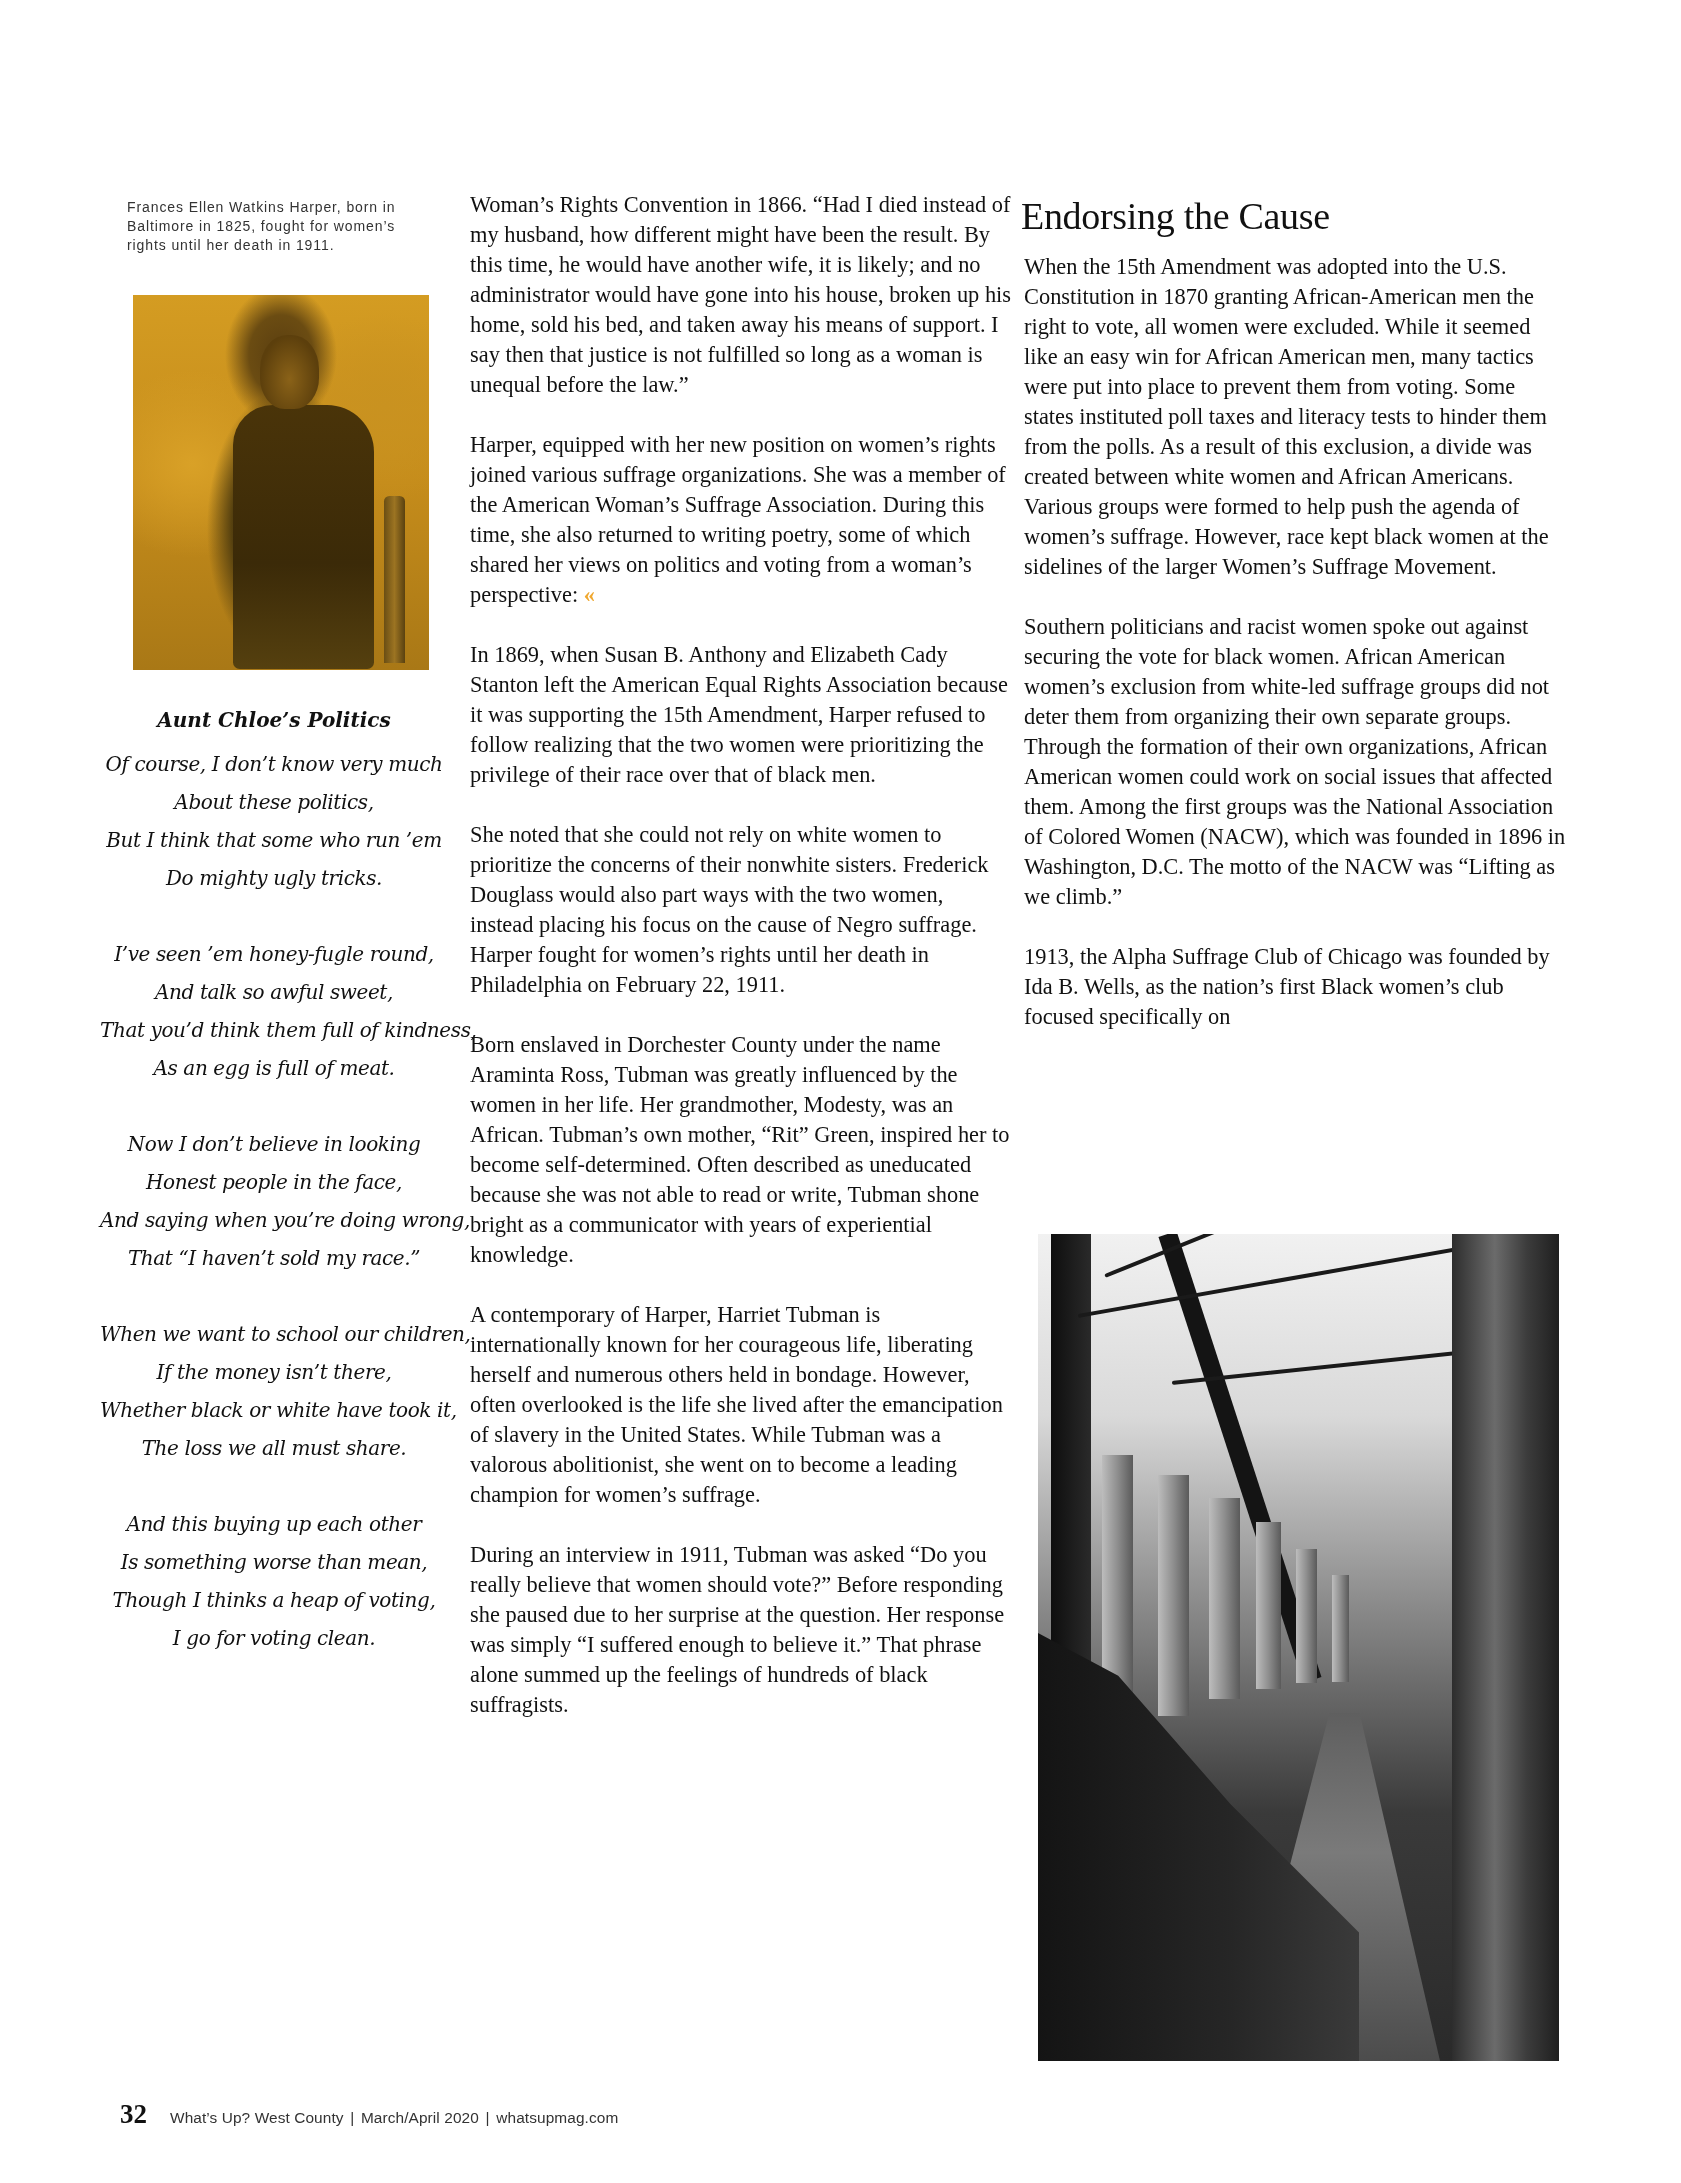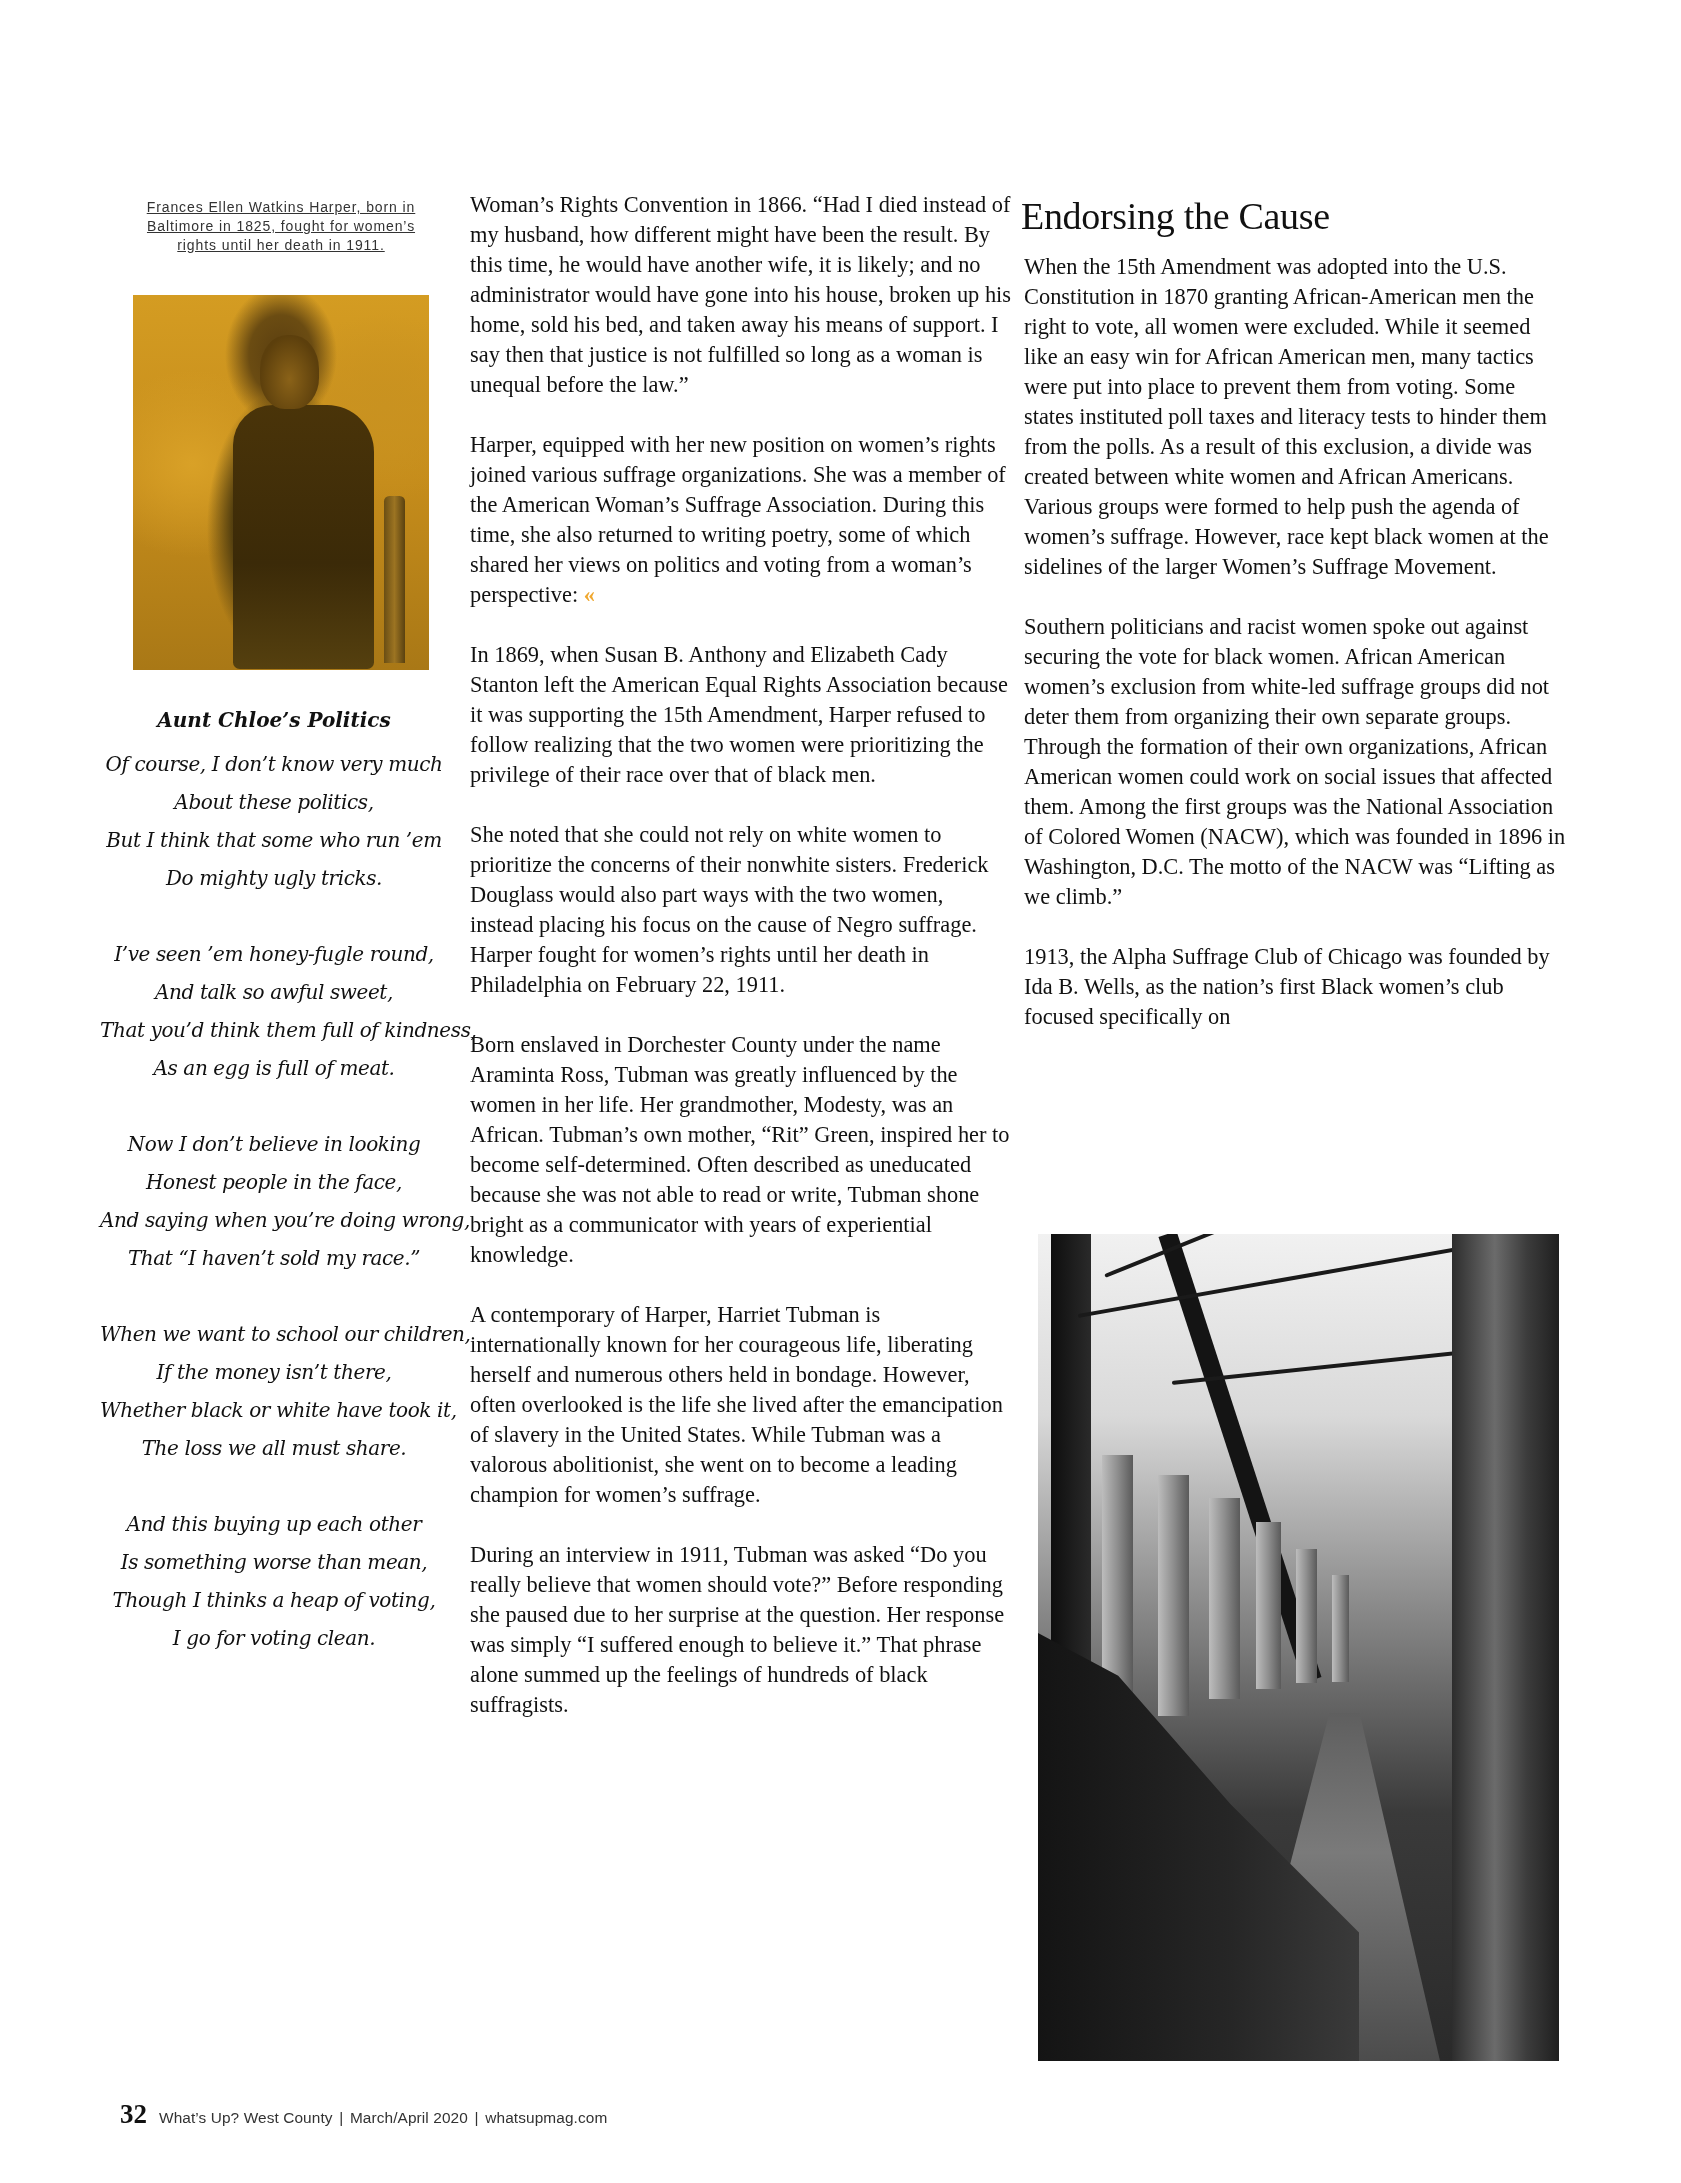--- a/index.html
+++ b/index.html
@@ -3,21 +3,21 @@
 <meta charset="utf-8">
 <style>
   html, body { margin: 0; padding: 0; background: #ffffff; }
   body { width: 1681px; height: 2183px; position: relative; overflow: hidden; color: #111; }
   .abs { position: absolute; }
 
   
   .caption {
     left: 127px; top: 198px; width: 308px;
     font-family: "Liberation Sans", sans-serif; font-size: 14px; line-height: 19px;
-    letter-spacing: 0.9px; text-align: center; color: #333; text-decoration: underline;
+    letter-spacing: 0.9px; text-align: left; color: #333;
   }
   .portrait {
     left: 133px; top: 295px; width: 296px; height: 375px;
     background:
       radial-gradient(ellipse 80px 100px at 50% 16%, #5a3e10 0%, #6b4c12 40%, transparent 70%),
       radial-gradient(ellipse 100px 174px at 52% 62%, #3e2b0a 0%, #55400f 55%, transparent 80%),
       radial-gradient(ellipse 147px 134px at 20% 45%, #d9a127 0%, transparent 70%),
       radial-gradient(ellipse 147px 134px at 85% 30%, #c99220 0%, transparent 70%),
       linear-gradient(180deg, #d49c22 0%, #c58c1b 50%, #a97816 100%);
   }
@@ -86,21 +86,21 @@
   }
   .photo .branch {
     position: absolute; height: 4px; background: #1a1a1a; transform-origin: left center; border-radius: 2px;
   }
   .photo .trunk {
     position: absolute; width: 19px; background: #141414; transform-origin: top center;
   }
 
   
   .footer {
-    left: 120px; top: 2099px; height: 27px; display: flex; align-items: baseline; gap: 12px;
+    left: 120px; top: 2099px; height: 27px; display: flex; align-items: baseline; gap: 23px;
     white-space: nowrap;
   }
   .page-num { font-family: "Liberation Serif", serif; font-weight: bold; font-size: 27px; color: #111; }
   .footer-text { font-family: "Liberation Sans", sans-serif; font-size: 15.4px; color: #333; letter-spacing: 0.1px; }
   .footer-sep { font-family: "Liberation Sans", sans-serif; font-size: 15.4px; color: #333; margin: 0 6.7px; }
 </style>
 </head>
 <body>
 
 <div class="abs caption">Frances Ellen Watkins Harper, born in Baltimore in 1825, fought for women’s rights until her death in 1911.</div>

